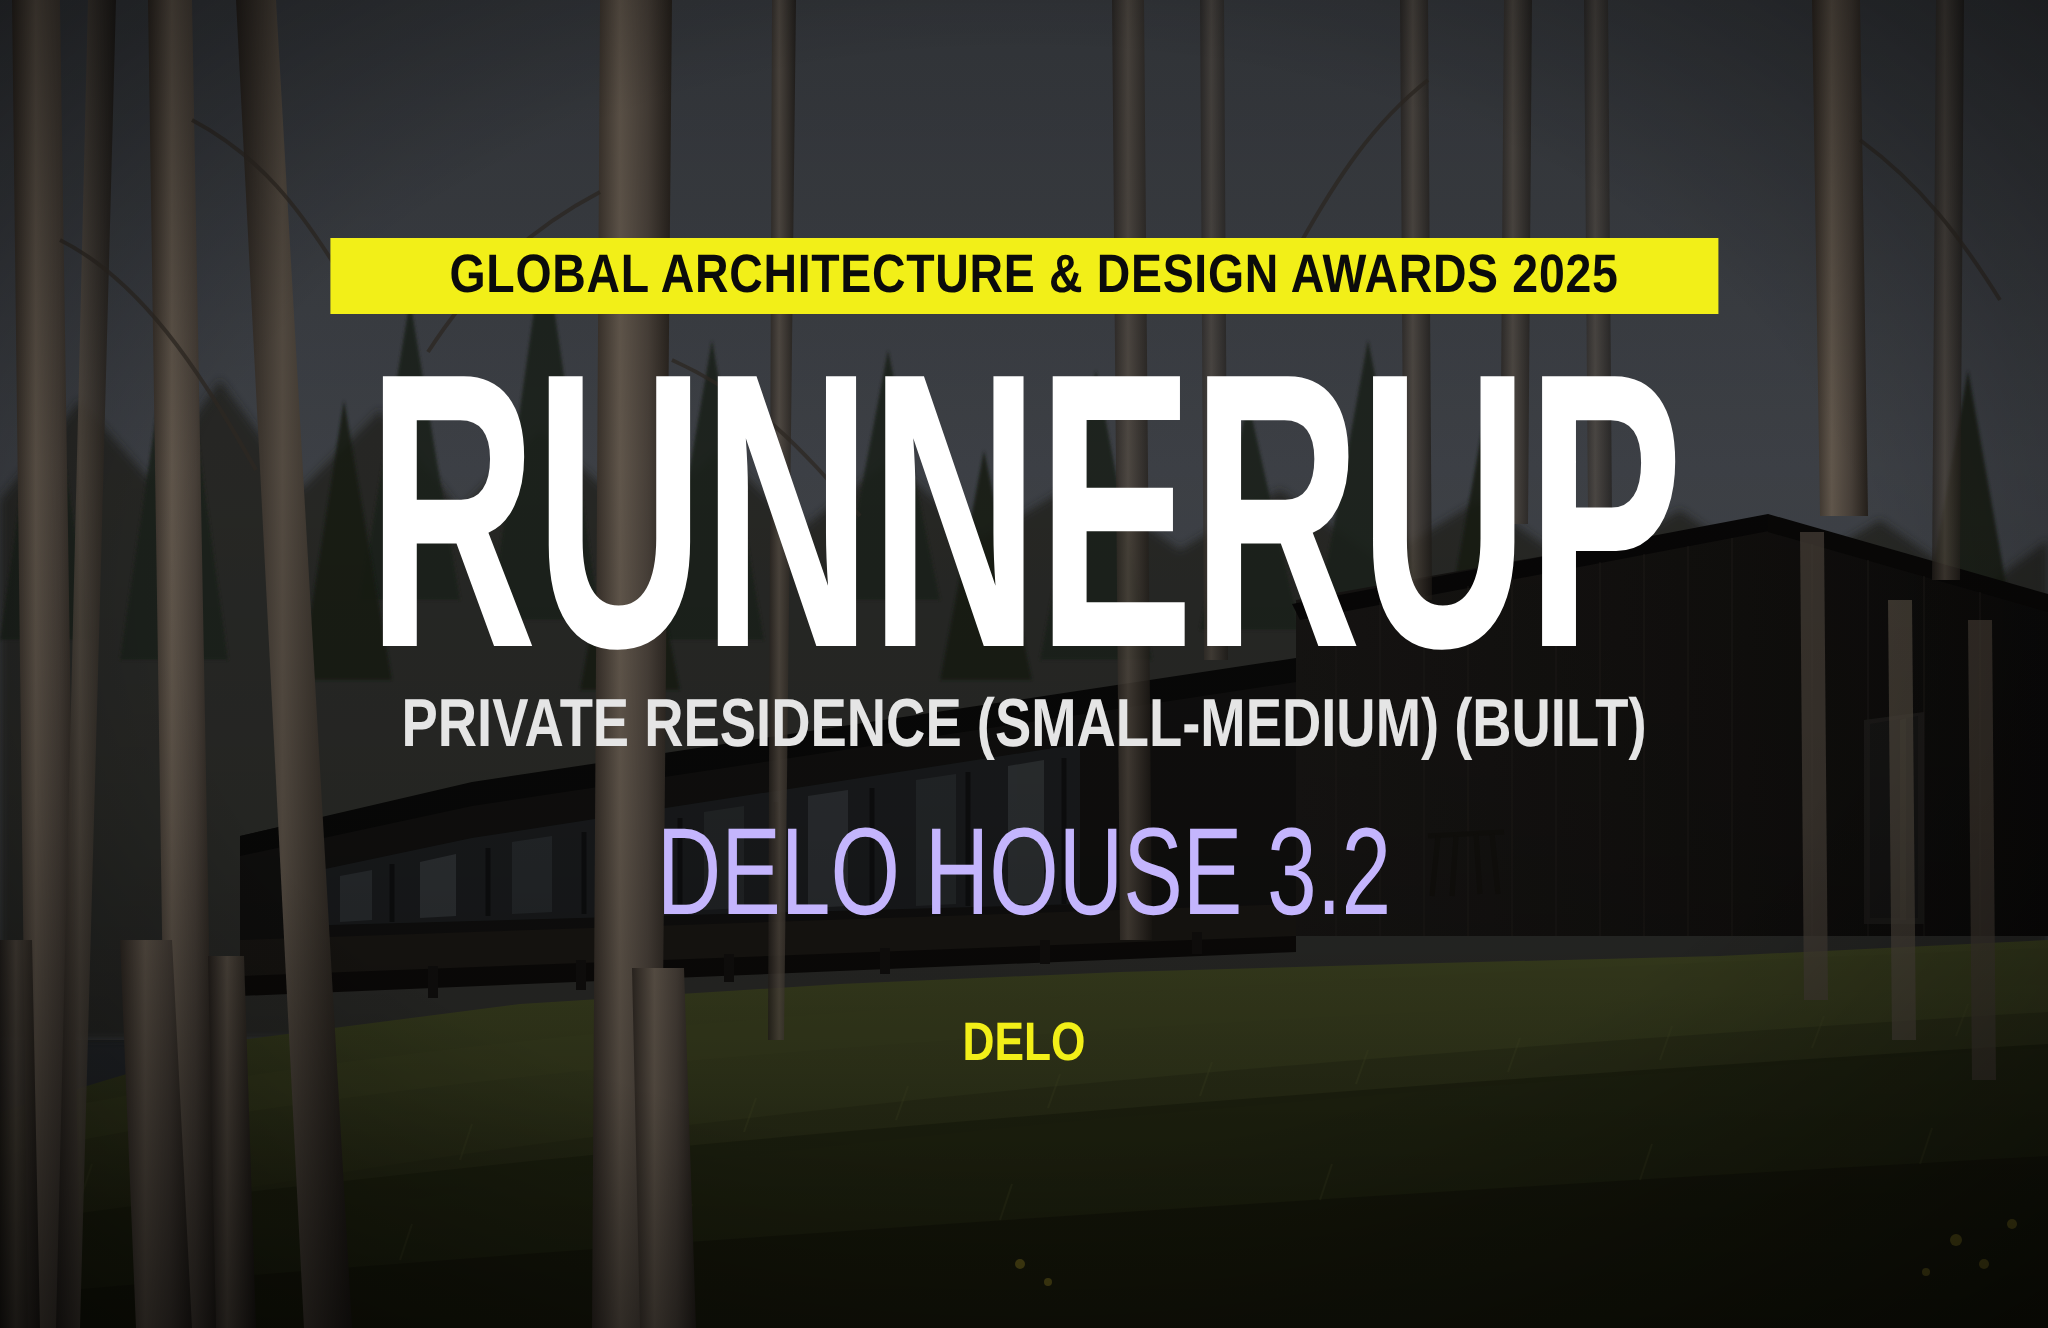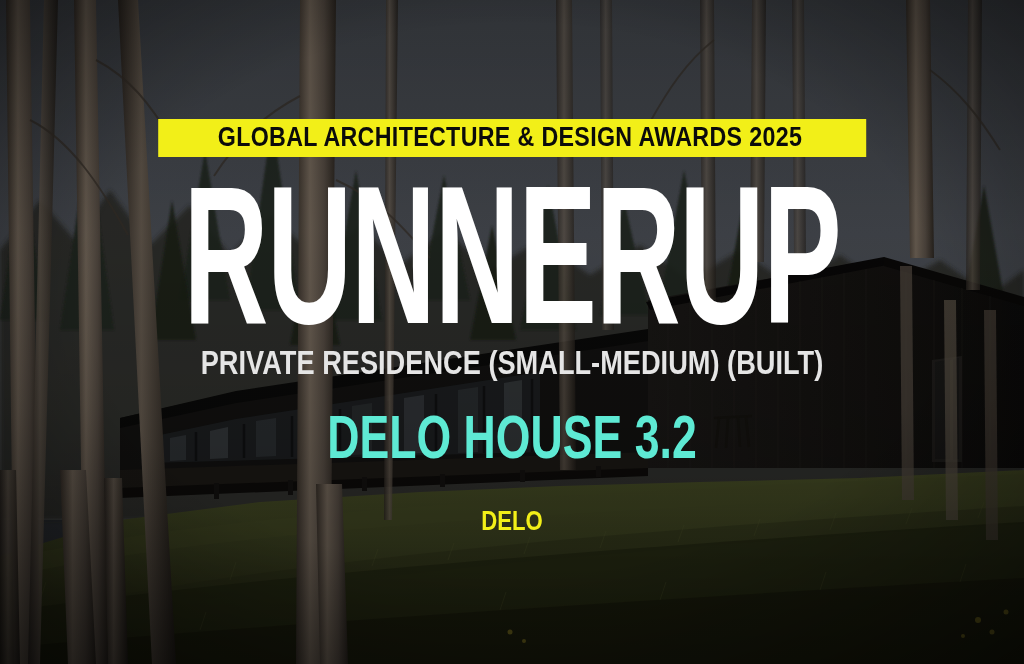--- a/index.html
+++ b/index.html
@@ -45,21 +45,21 @@
     pointer-events: none;
   }
 
   .award-banner {
     position: absolute;
     top: 119px;
     left: 50%;
     transform: translateX(-50%);
     background: #f2ef18;
     color: #0b0b0b;
-    padding: 4px 16px 5px 12px;
+    padding: 4px 2px 5px 12px;
     font-size: 27px;
     line-height: 29px;
     font-weight: 700;
     letter-spacing: 0.4px;
     white-space: nowrap;
     font-stretch: condensed;
     transform-origin: center;
   }
   .award-banner span {
     display: inline-block;
@@ -101,24 +101,24 @@
     display: inline-block;
     transform: scaleX(0.80);
     transform-origin: center;
   }
 
   .project-title {
     position: absolute;
     top: 405px;
     left: 50%;
     transform: translateX(-50%);
-    color: #5eead4;
+    color: #c4b5fd;
     font-size: 62px;
     line-height: 64px;
-    font-weight: 700;
+    font-weight: 400;
     white-space: nowrap;
     letter-spacing: 0px;
   }
   .project-title span {
     display: inline-block;
     transform: scaleX(0.72);
     transform-origin: center;
   }
 
   .studio {

